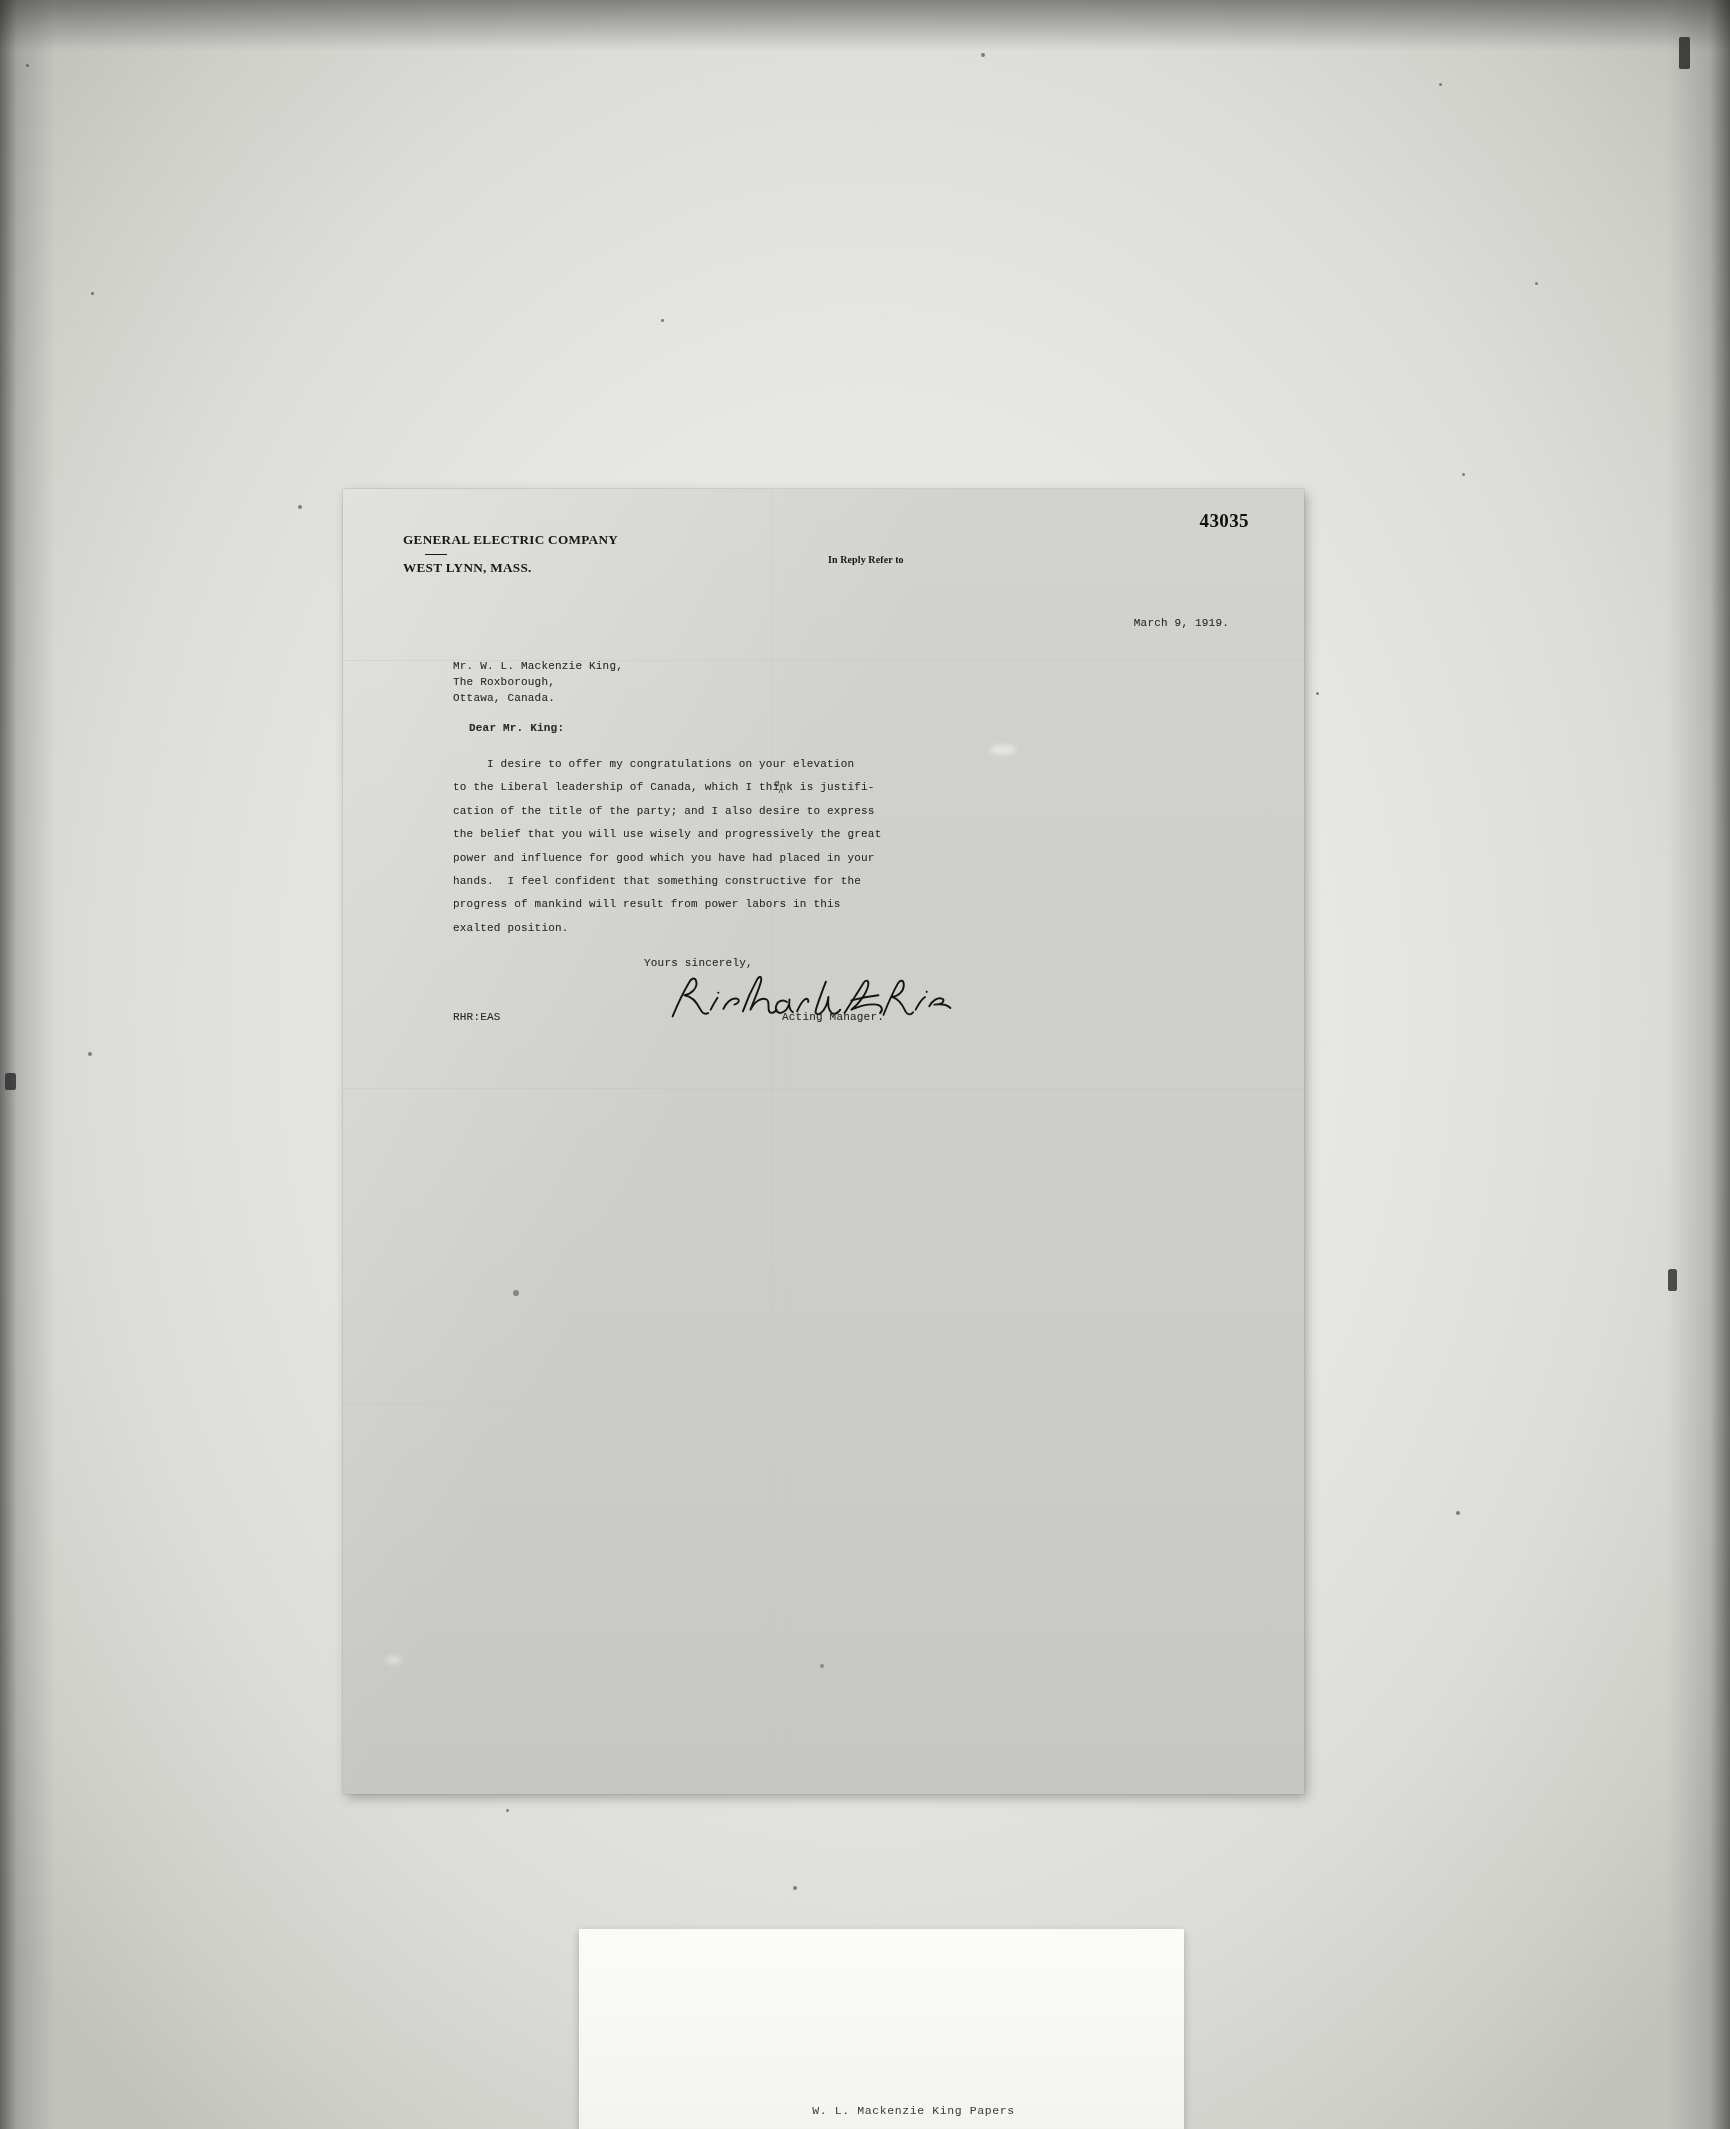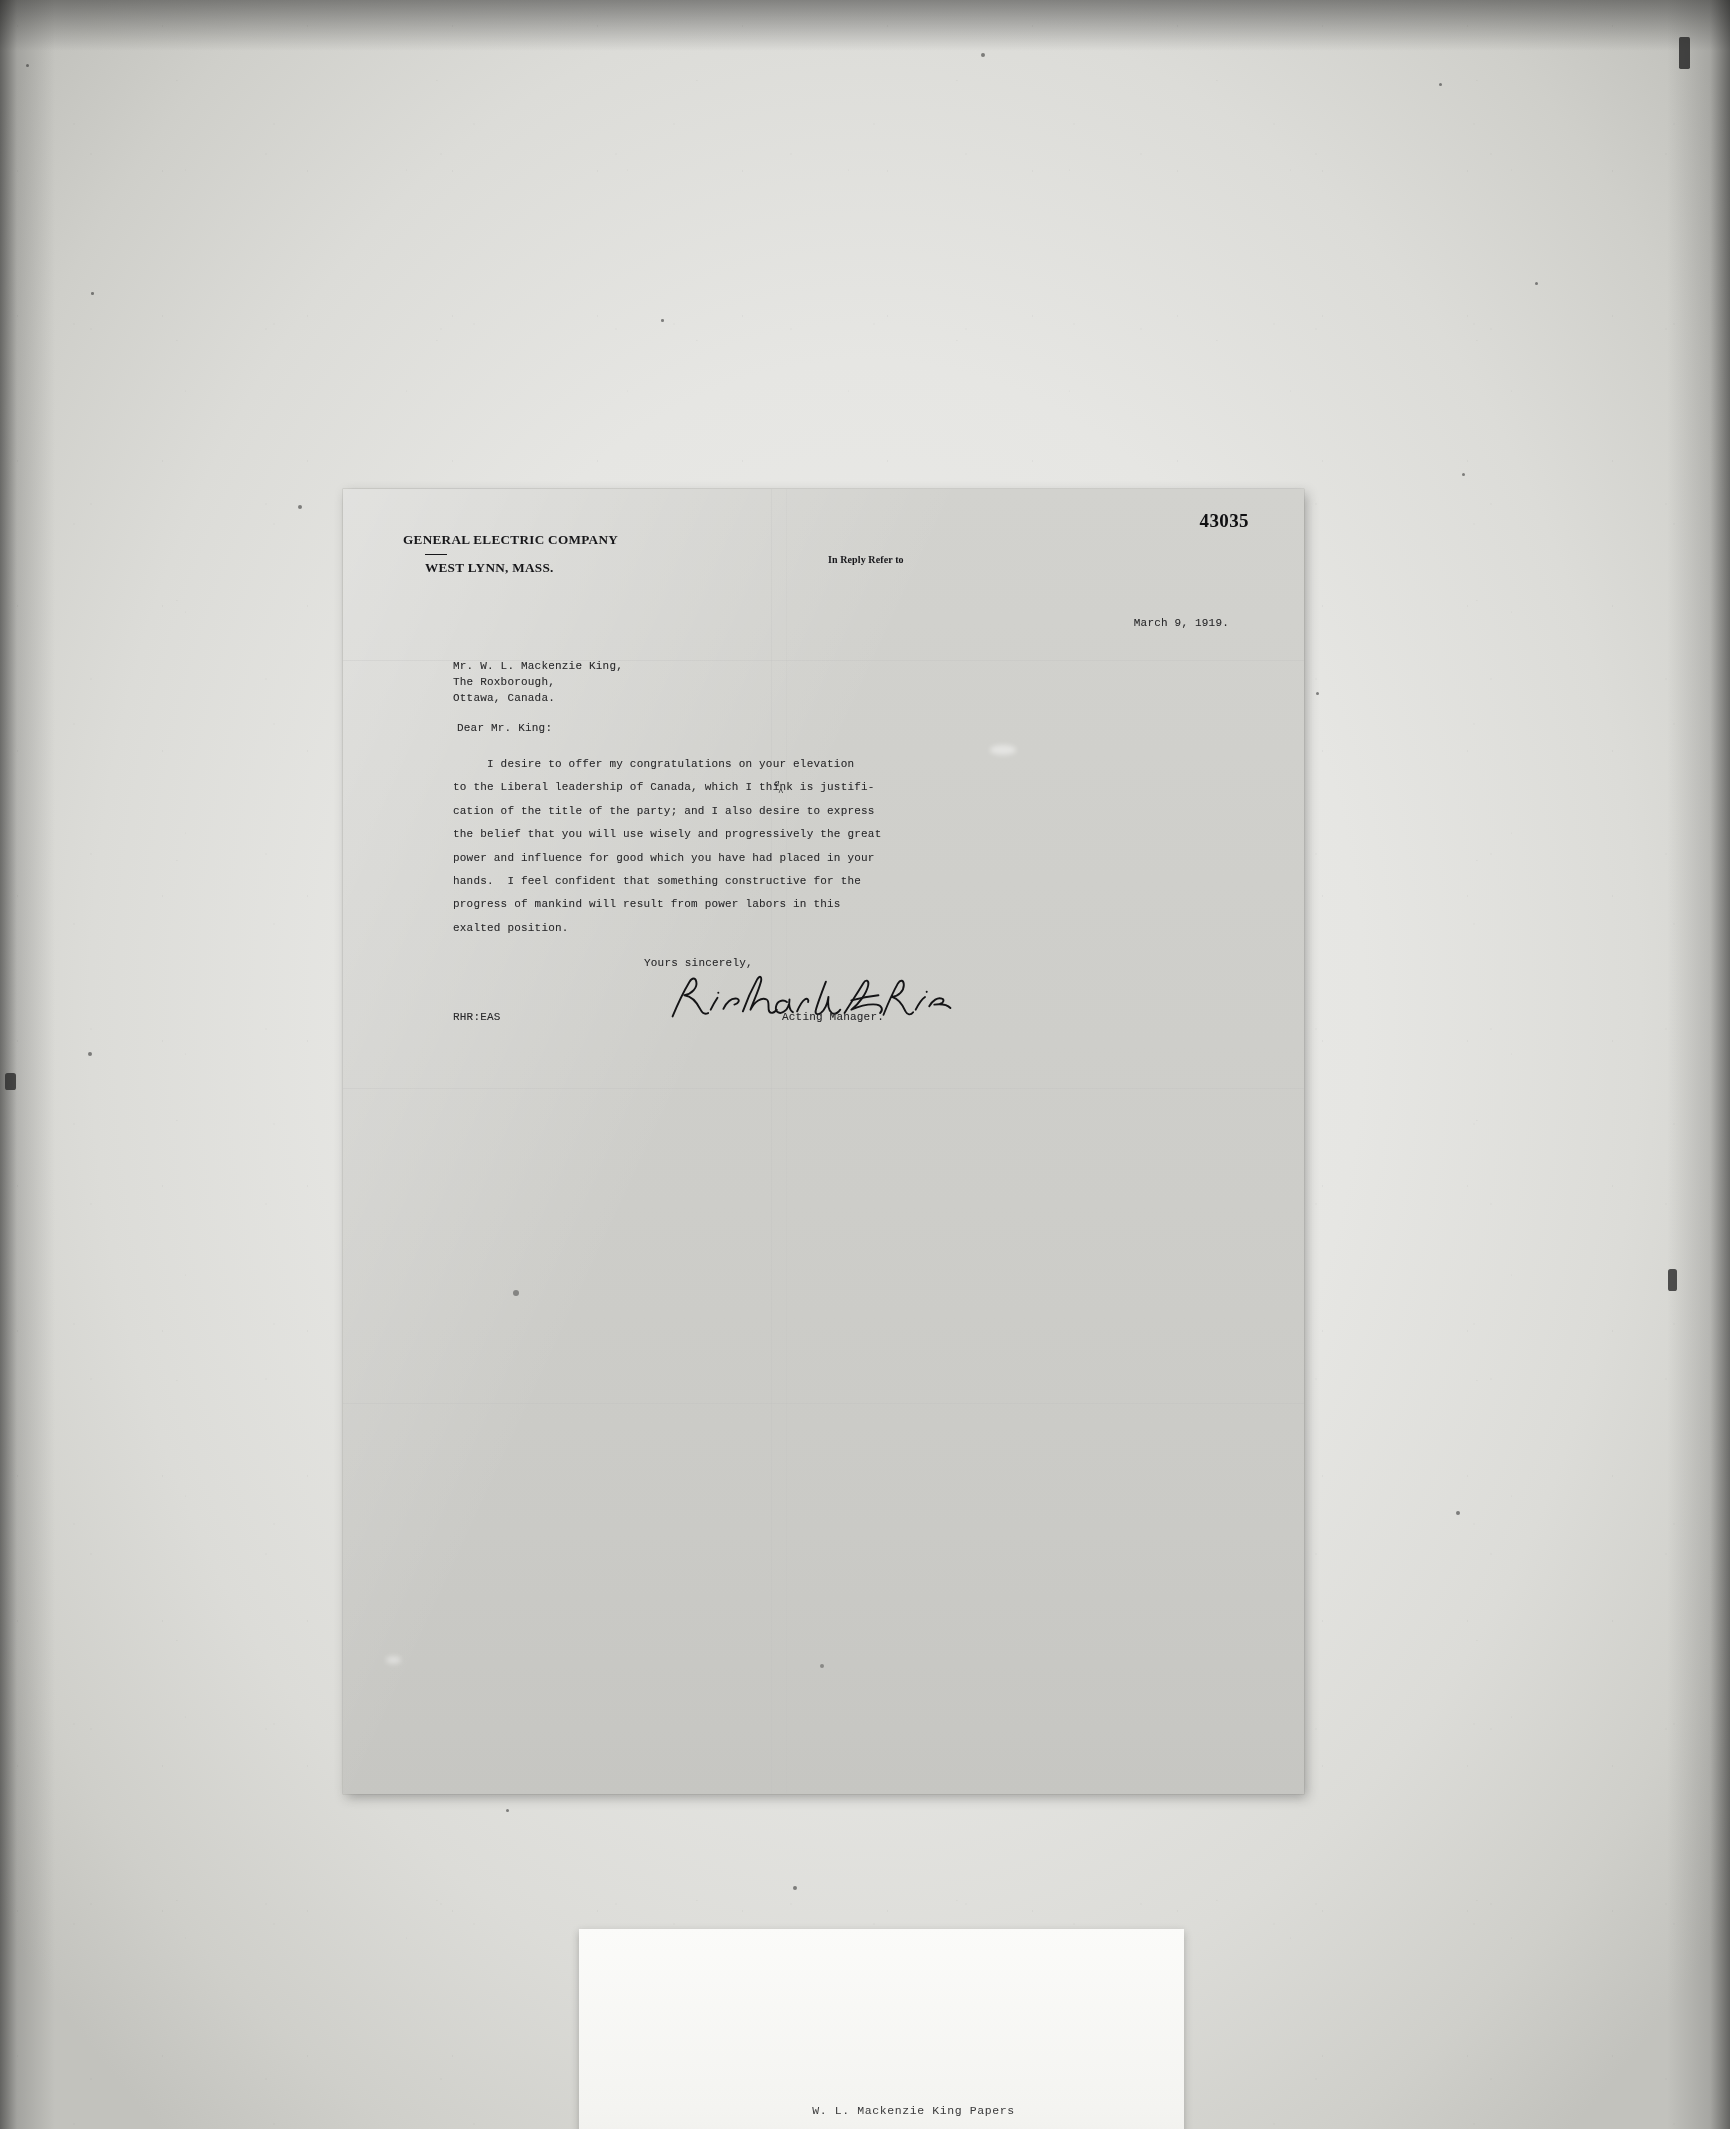--- a/index.html
+++ b/index.html
@@ -121,21 +121,20 @@
     font-size: 13.2px;
   }
   .lh-rule {
     width: 22px;
     height: 1.3px;
     background: #17171a;
     margin: 5.5px 0 5.5px 22px;
   }
   .lh-city {
     font-size: 13.2px;
-    margin-left: 22px;
   }
 
   #in-reply {
     position: absolute;
     left: 485px;
     top: 65px;
     font-family: "Liberation Serif", serif;
     font-weight: bold;
     font-size: 10px;
     color: #16161a;
@@ -168,22 +167,23 @@
     top: 128px;
   }
   #address-block {
     position: absolute;
     left: 110px;
     top: 170px;
     line-height: 15.8px;
   }
   #salutation {
     position: absolute;
-    left: 114px;
+    left: 126px;
     top: 233px;
+    font-weight: bold;
   }
   #body-block {
     position: absolute;
     left: 110px;
     top: 264px;
     line-height: 23.4px;
   }
   #closing {
     position: absolute;
     left: 301px;

